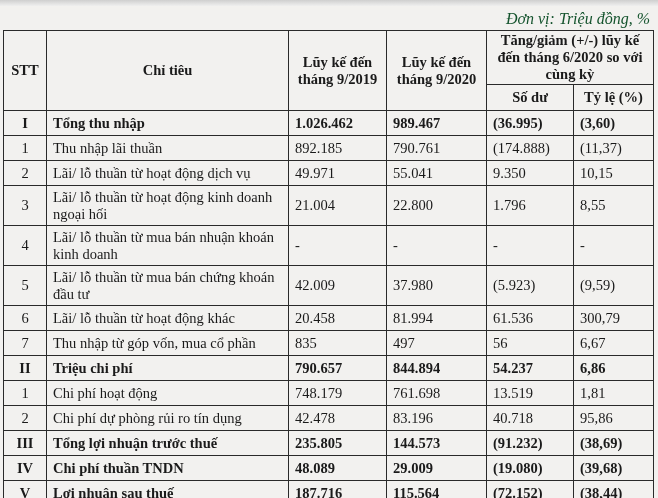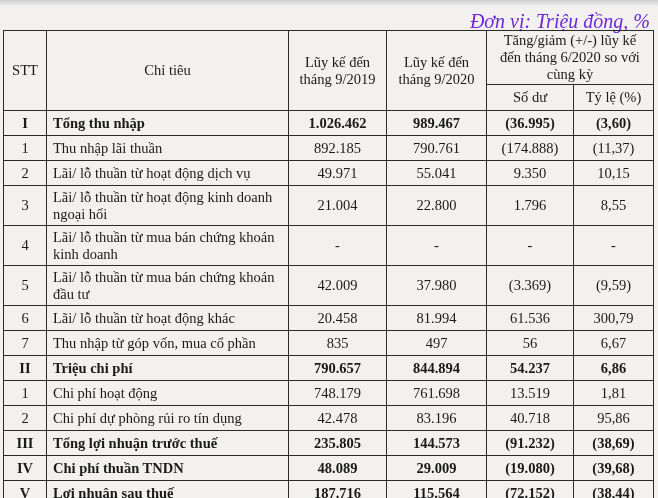--- a/index.html
+++ b/index.html
@@ -9,44 +9,44 @@
     font-family:"Liberation Serif","DejaVu Serif",serif;
     color:#1a1a1a;
     position:relative;
   }
   .topline {
     position:absolute; left:0; top:0; width:658px; height:6px;
     background:linear-gradient(#cfcfcf,#efefef);
   }
   .unit {
     position:absolute; right:8px; top:10px;
-    font-style:italic; font-size:20px; color:#6d28d9;
+    font-style:italic; font-size:16px; color:#14532d;
   }
   table {
     position:absolute; left:3px; top:30px;
     border-collapse:collapse;
     width:650px;
     table-layout:fixed;
     font-size:14.5px;
   }
   td, th {
     border:1.3px solid #2a2a2a;
     padding:0 6px;
     vertical-align:middle;
     line-height:17px;
   }
-  th { font-weight:normal; text-align:center; }
+  th { font-weight:bold; text-align:center; }
   col.c1 { width:43px; }
   col.c2 { width:242px; }
   col.c3 { width:98px; }
   col.c4 { width:100px; }
   col.c5 { width:87px; }
   col.c6 { width:80px; }
   td.stt { text-align:center; }
-  td.num { text-align:center;margin-left:40px; }
+  td.num { text-align:left;margin-left:40px; }
   tr.bold td { font-weight:bold; }
   tr.r1 { height:25px; }
   tr.r2 { height:40px; }
   .hdr-top { height:54px; }
   .hdr-bot { height:26px; }
 </style>
 </head>
 <body>
 
 <div class="topline"></div>
@@ -102,32 +102,32 @@
       <tr class="r2">
         <td class="stt">3</td>
         <td>Lãi/ lỗ thuần từ hoạt động kinh doanh ngoại hối</td>
         <td class="num">21.004</td>
         <td class="num">22.800</td>
         <td class="num">1.796</td>
         <td class="num">8,55</td>
       </tr>
       <tr class="r2">
         <td class="stt">4</td>
-        <td>Lãi/ lỗ thuần từ  mua bán chứng khoán kinh doanh</td>
+        <td>Lãi/ lỗ thuần từ  mua bán nhuận khoán kinh doanh</td>
         <td class="num">-</td>
         <td class="num">-</td>
         <td class="num">-</td>
         <td class="num">-</td>
       </tr>
       <tr class="r2">
         <td class="stt">5</td>
         <td>Lãi/ lỗ thuần từ mua bán chứng khoán đầu tư</td>
         <td class="num">42.009</td>
         <td class="num">37.980</td>
-        <td class="num">(3.369)</td>
+        <td class="num">(5.923)</td>
         <td class="num">(9,59)</td>
       </tr>
       <tr class="r1">
         <td class="stt">6</td>
         <td>Lãi/ lỗ thuần từ hoạt động khác</td>
         <td class="num">20.458</td>
         <td class="num">81.994</td>
         <td class="num">61.536</td>
         <td class="num">300,79</td>
       </tr>

